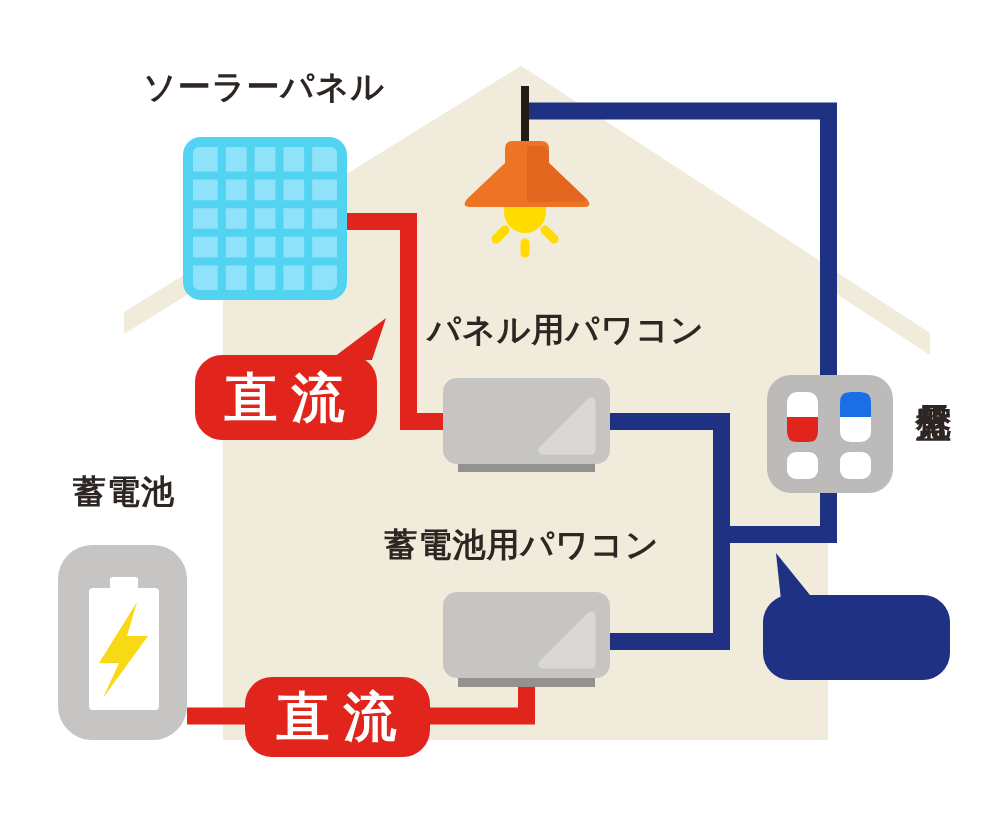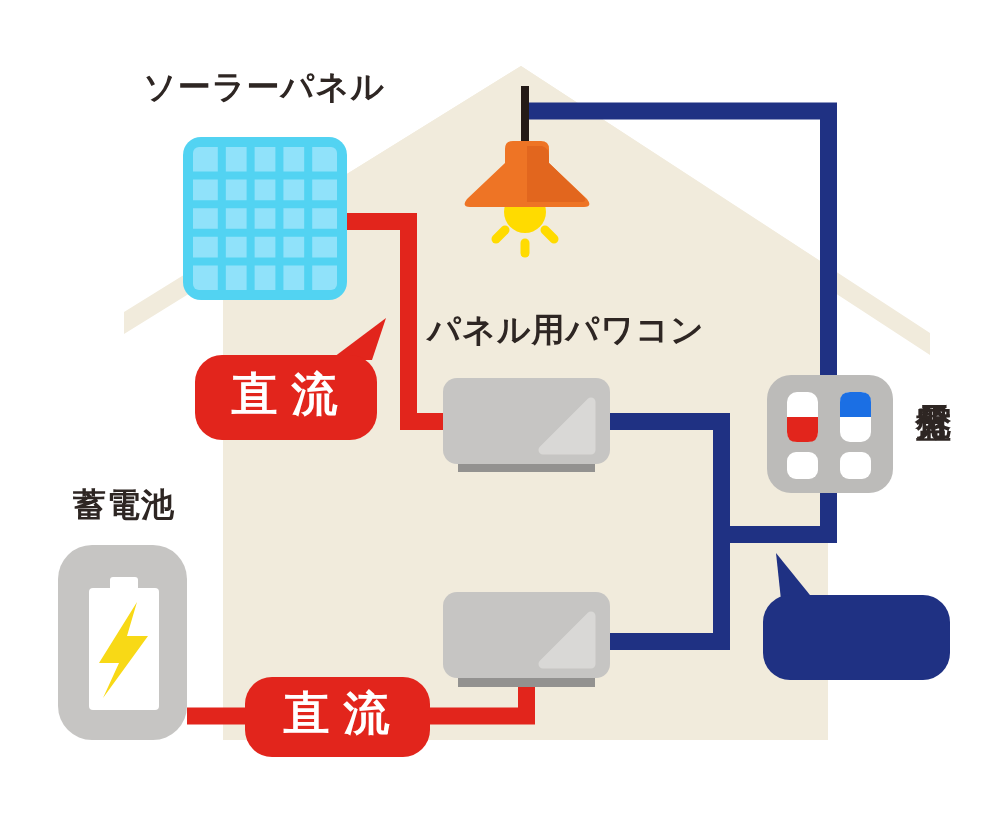--- a/index.html
+++ b/index.html
@@ -9,21 +9,21 @@
   }
   #diagram-svg{position:absolute;left:0;top:0;}
   .label{
     position:absolute;transform:translateX(-50%);
     font-weight:900;color:#2E2623;white-space:nowrap;
     font-size:33px;letter-spacing:1px;line-height:1.1;
   }
   .bubble-label{
     position:absolute;transform:translateX(-50%);
     font-weight:900;color:#ffffff;white-space:nowrap;
-    font-size:46px;letter-spacing:14px;text-indent:7px;line-height:1;
+    font-size:53px;letter-spacing:14px;text-indent:7px;line-height:1;
   }
   .vertical-label{
     position:absolute;transform:translateX(-50%);
     font-weight:900;color:#2E2623;
     font-size:36px;line-height:1.18;letter-spacing:0;
     writing-mode:vertical-rl;text-orientation:upright;white-space:nowrap;
   }
 </style>
 </head>
 <body>
@@ -105,22 +105,23 @@
     <g>
       <polygon points="781,600 776,553 814,600" fill="#1F3183"></polygon>
       <rect x="763" y="595" width="187" height="85" rx="27" fill="#1F3183"></rect>
     </g>
   </svg>
 
   <div class="label" style="left:264px;top:69px;">ソーラーパネル</div>
 
   <div class="label" style="left:566px;top:312px;">パネル用パワコン</div>
 
-  <div class="label" style="left:124px;top:487px;">蓄電池</div>
+  <div class="label" style="left:124px;top:474px;">蓄電池</div>
 
+  <div class="label" style="left:522px;top:527px;">蓄電池用パワコン</div>
 
   <div class="vertical-label" style="left:933px;top:376px;">分電盤</div>
 
   <div class="bubble-label" style="left:288px;top:371px;">直流</div>
 
   <div class="bubble-label" style="left:340px;top:690px;">直流</div>
 
 
 </div>
 

